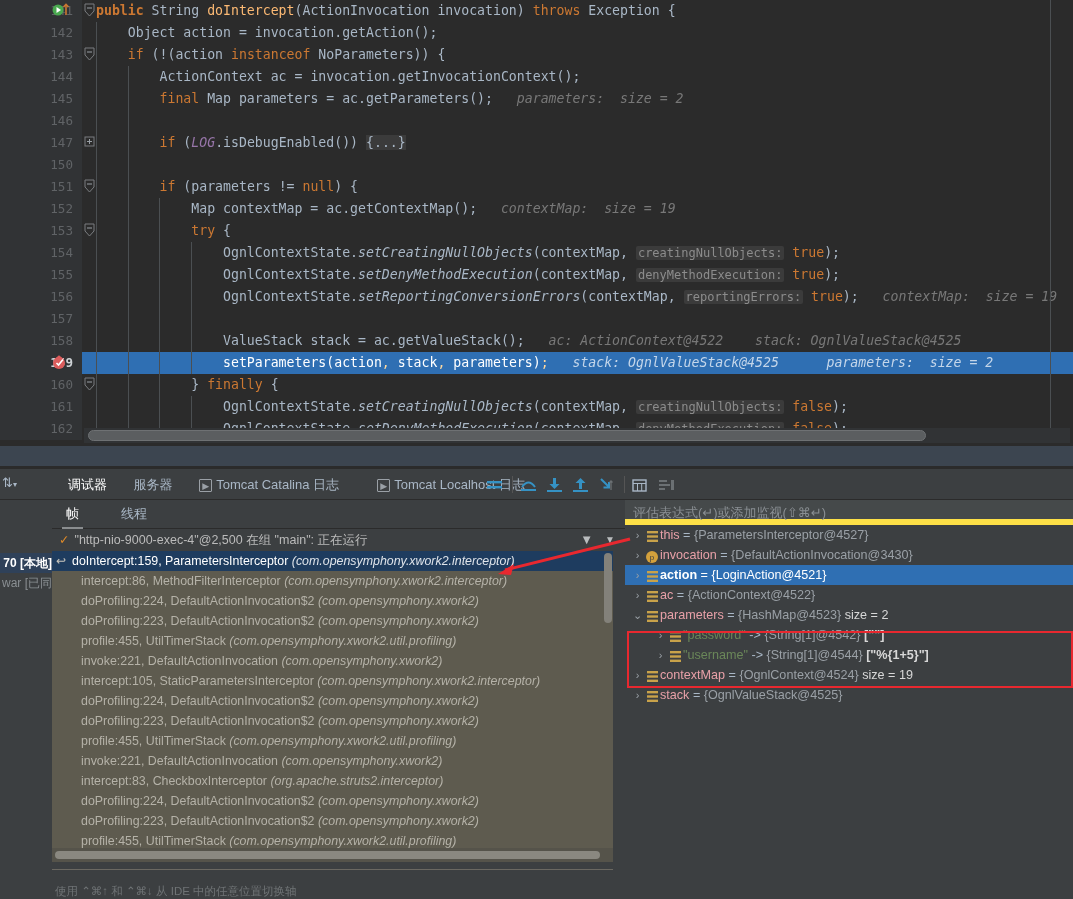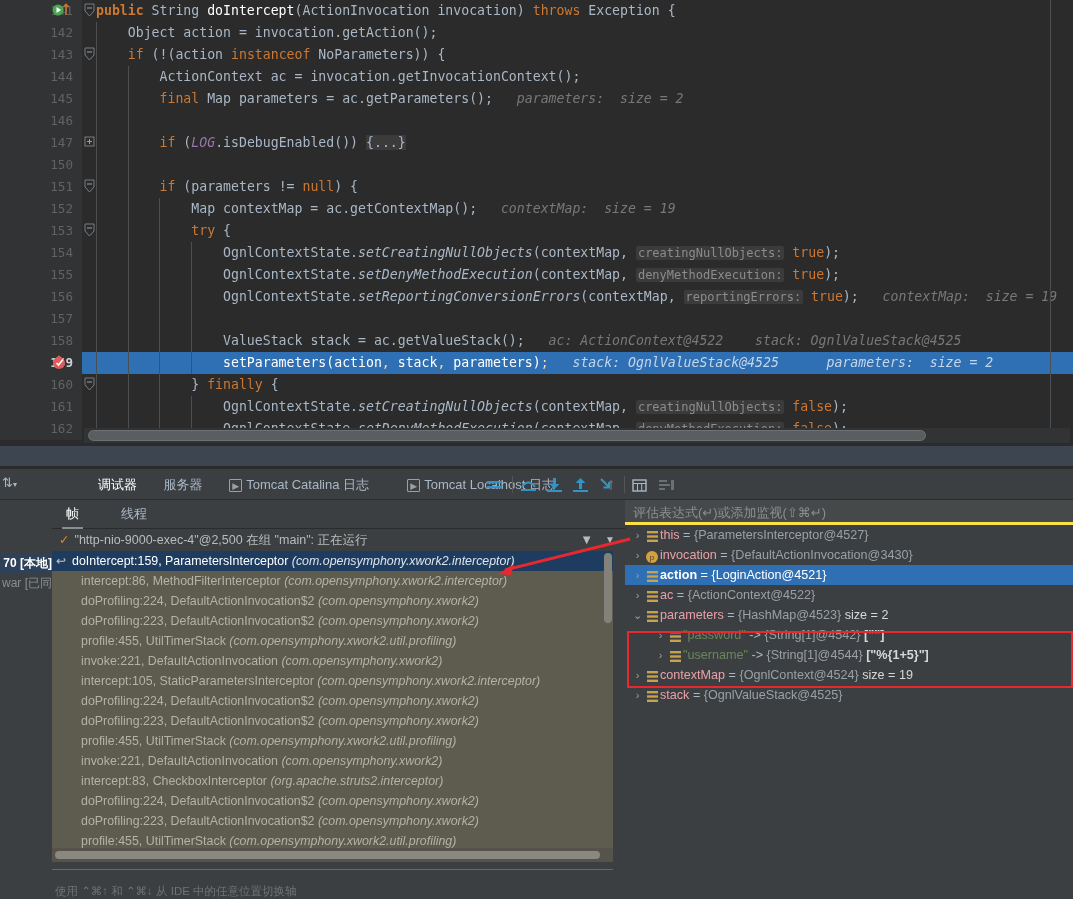--- a/index.html
+++ b/index.html
@@ -35,21 +35,21 @@
   }
   .txt { position: absolute; left: 96px; top: 0; }
   .code-row.hl .txt { left: 96px; }
   .bp { position:absolute; left: 52px; top: 3px; width: 15px; height: 15px; }
   .vline { position:absolute; left:1050px; top:0; width:1px; height:434px; background:#4b4f52; }
 
   
   .k   { color: #cc7832; }            
   .kb  { color: #cc7832; font-weight: bold; }
   .d   { color: #a9b7c6; }            
-  .m   { color: #ffffff; }            
+  .m   { color: #fdba74; }            
   .sm  { color: #a9b7c6; font-style: italic; }  
   .f   { color: #9876aa; font-style: italic; }  
   .hint{ color: #787878; font-style: italic; }  
   .pname { color: #8c8c8c; background:#3b3b3b; padding:0 2px; border-radius:2px; font-size:12px; }
   .folded { background:#3b3b3b; color:#a9b7c6; }
   .code-row.hl .hint { color: #c4d6ea; }
   .code-row.hl .d { color: #ffffff; }
   .code-row.hl .k { color: #ffd9a0; }
 
   #ed-hscroll {
@@ -67,21 +67,21 @@
 
   #leftstrip { position:absolute; left:0; top:0; width:52px; height:430px; background:#3c3f41; }
   #leftstrip .crumb { position:absolute; left:0; width:52px; color:#a9b7c6; font-size:12px; white-space:nowrap; overflow:hidden; }
 
   #dbg-tabbar {
     position:absolute; left:52px; top:0; width:573px; height:31px;
     background:#3c3f41; border-bottom:1px solid #2b2b2b;
   }
   .dtab {
     position:absolute; top:0; height:38px; line-height:31px;
-    color:#a9b7c6; font-size:13px; padding:0 6px; white-space:nowrap;margin-left:30px;
+    color:#a9b7c6; font-size:13px; padding:0 6px; white-space:nowrap;
   }
   .dtab.active { color:#ffffff; border-bottom:2px solid #4a88c7; }
   .dtab .runicon {
     display:inline-block; width:13px; height:13px; border:1px solid #9aa0a6;
     color:#9aa0a6; font-size:9px; line-height:12px; text-align:center;
     vertical-align:middle; margin-right:4px; border-radius:1px;
   }
   .tbicon { position:absolute; top:8px; width:17px; height:16px; cursor:pointer; }
   .tbsep  { position:absolute; top:7px; width:1px; height:17px; background:#555; }
 
@@ -110,21 +110,21 @@
   #stack-hs-bg { position:absolute; left:52px; top:379px; width:561px; height:14px; background:#55534a;}
 
   #arrow-svg { position:absolute; left:480px; top:534px; pointer-events:none; }
 
   
   #varpanel { position:absolute; left:625px; top:0; width:448px; height:430px; background:#3c3f41; }
   #var-tb { position:absolute; left:0; top:0; width:448px; height:31px; border-bottom:1px solid #2b2b2b;}
   #eval-row {
     position:absolute; left:0; top:31px; width:448px; height:25px;
     background:#45494a; color:#8a8f93; font-size:13px; line-height:25px; padding-left:8px;
-    border-bottom:3px solid #fde047;
+    border-bottom:6px solid #fde047;
   }
   .vrow {
     position:relative; height:20px; line-height:20px; font-size:12.6px;
     white-space:nowrap; color:#a9b7c6;
   }
   .vrow.sel { background:#2f6fb3; }
   .vrow .tw { display:inline-block; width:13px; text-align:center; color:#9aa0a6; font-size:11px; }
   .vrow .vi { display:inline-block; width:16px; text-align:center; vertical-align:-2px;}
   .vname { color:#e8a0a8; }
   .vrow.sel .vname { color:#ffffff; font-weight:bold; }

